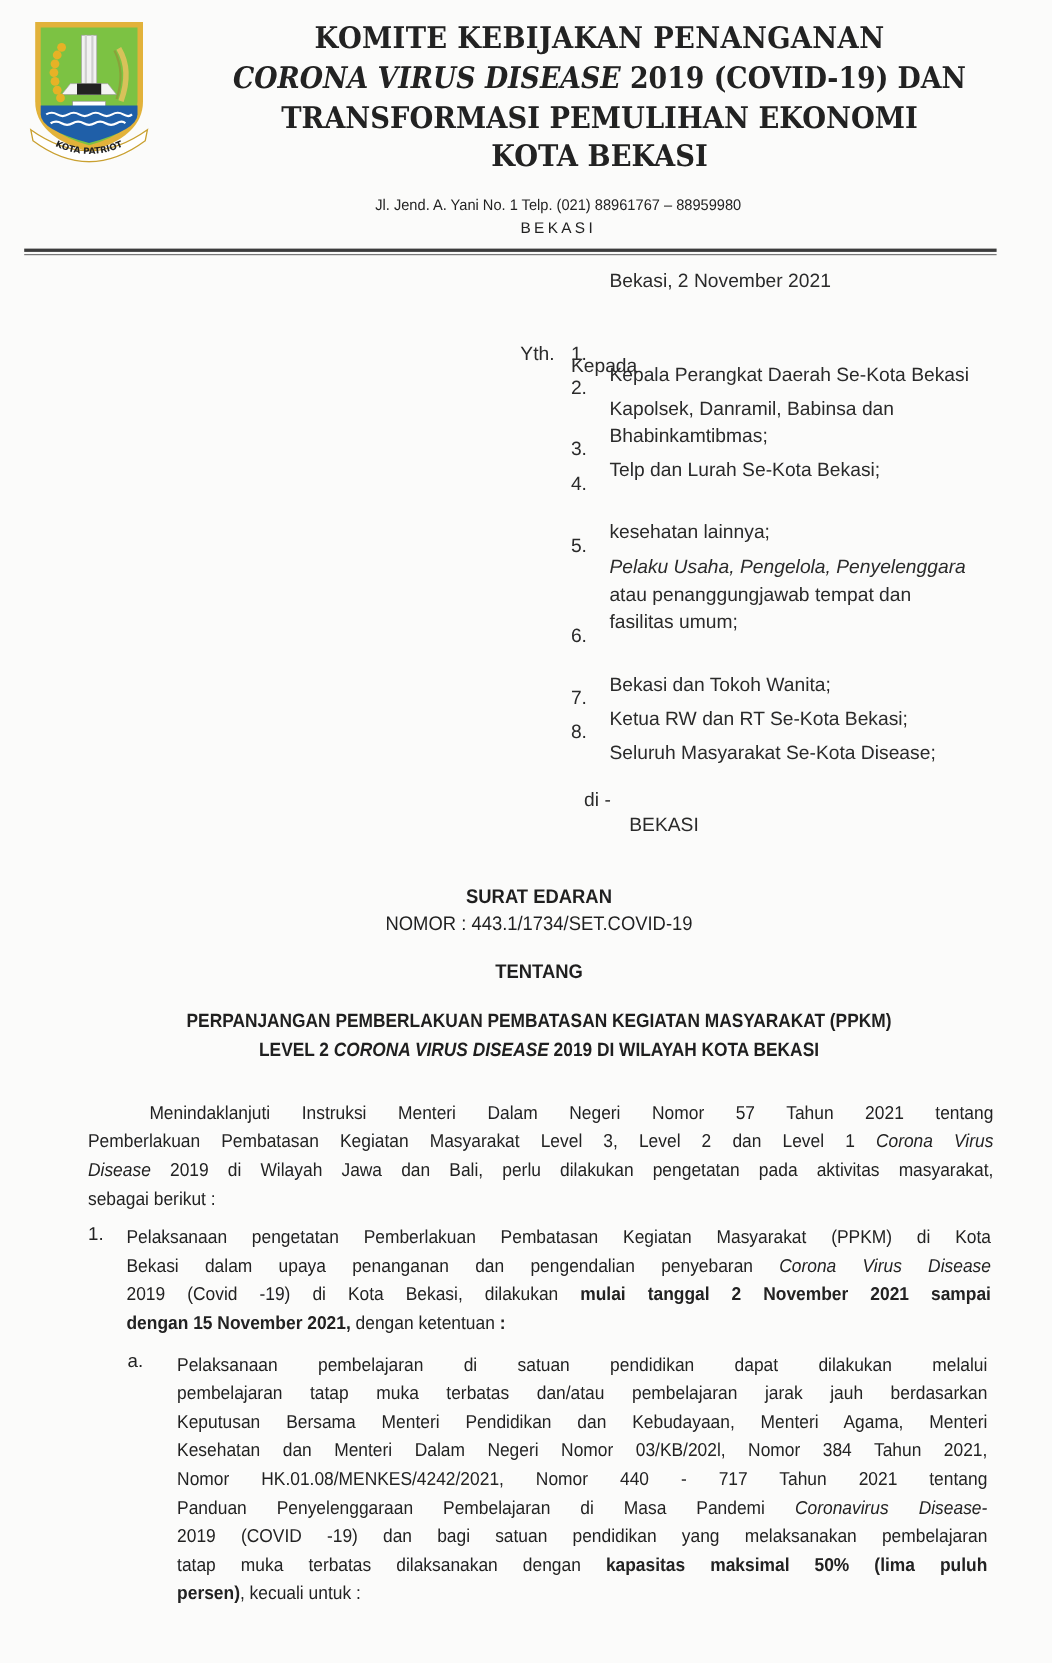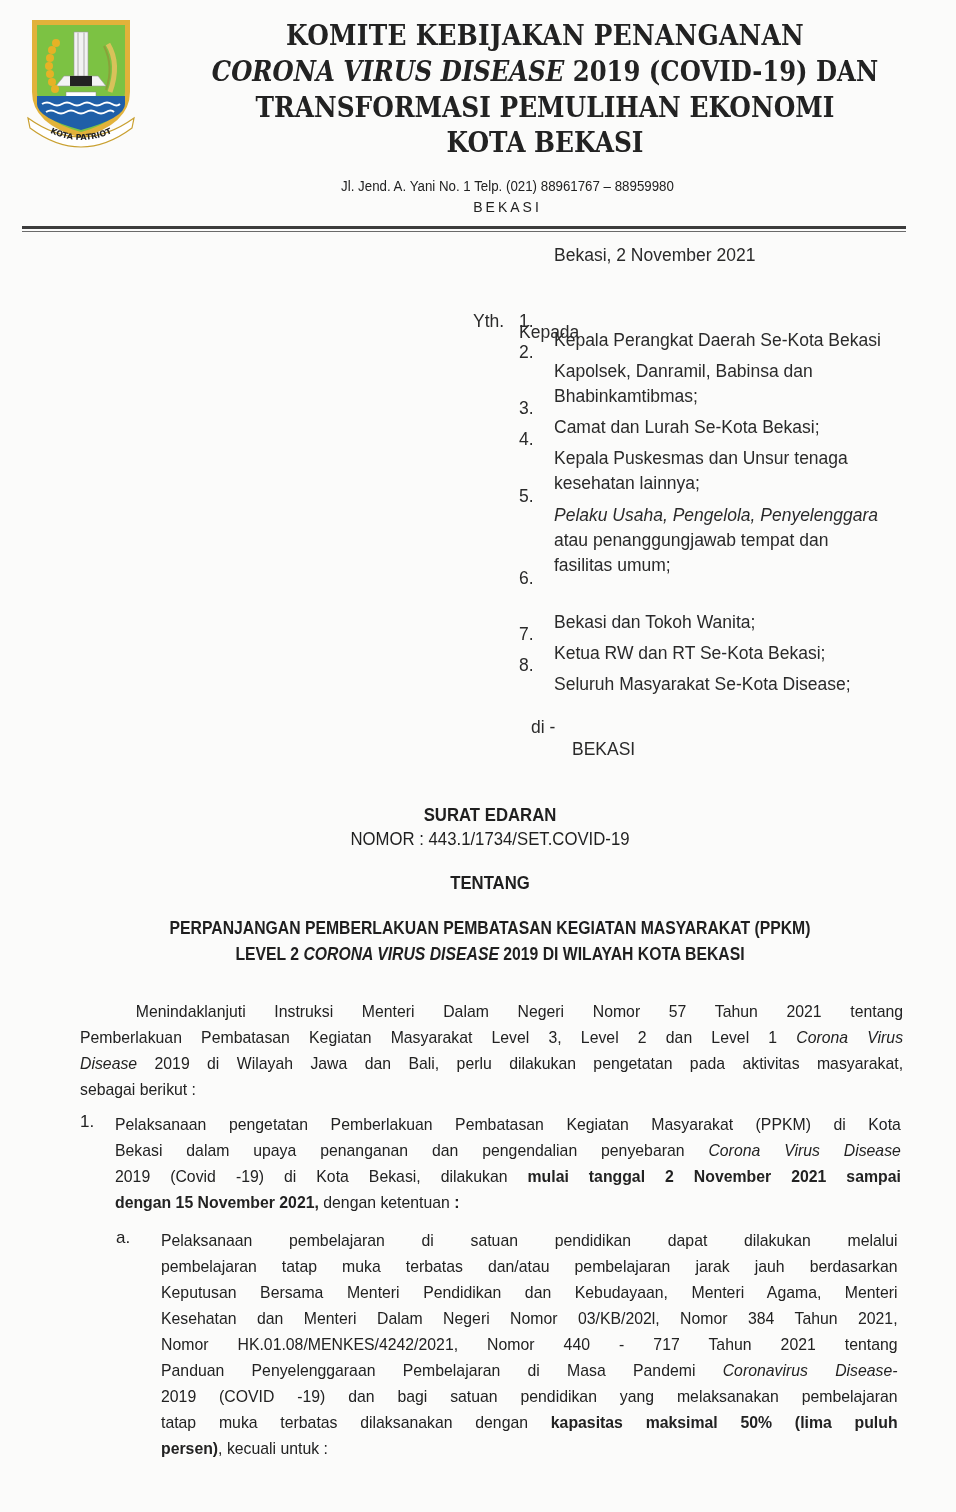--- a/index.html
+++ b/index.html
@@ -112,24 +112,24 @@
 <div class="abs t17 yth">Yth.</div>
 
 <div>
   <div class="abs t17 num" style="top:311px">1.</div>
   <div class="abs t17 item" style="top:308px"><span>Kepala Perangkat Daerah Se-Kota Bekasi</span></div>
 
   <div class="abs t17 num" style="top:342px">2.</div>
   <div class="abs t17 item" style="top:339px"><span>Kapolsek, Danramil, Babinsa dan</span><br><span>Bhabinkamtibmas;</span></div>
 
   <div class="abs t17 num" style="top:398px">3.</div>
-  <div class="abs t17 item" style="top:395px"><span>Camat dan Lurah Se-Kota Bekasi;</span></div>
+  <div class="abs t17 item" style="top:395px"><span>Telp dan Lurah Se-Kota Bekasi;</span></div>
 
   <div class="abs t17 num" style="top:429px">4.</div>
-  <div class="abs t17 item" style="top:426px"><span>Kepala Puskesmas dan Unsur tenaga</span><br><span>kesehatan lainnya;</span></div>
+  <div class="abs t17 item" style="top:426px"><br><span>kesehatan lainnya;</span></div>
 
   <div class="abs t17 num" style="top:486px">5.</div>
   <div class="abs t17 item italic" style="top:483px"><span>Pelaku Usaha, Pengelola, Penyelenggara</span></div>
   <div class="abs t17 item" style="top:508px"><span>atau penanggungjawab tempat dan</span><br><span>fasilitas umum;</span></div>
 
   <div class="abs t17 num" style="top:568px">6.</div>
   <div class="abs t17 item" style="top:565px"><br><span>Bekasi dan Tokoh Wanita;</span></div>
 
   <div class="abs t17 num" style="top:624px">7.</div>
   <div class="abs t17 item" style="top:621px"><span>Ketua RW dan RT Se-Kota Bekasi;</span></div>

